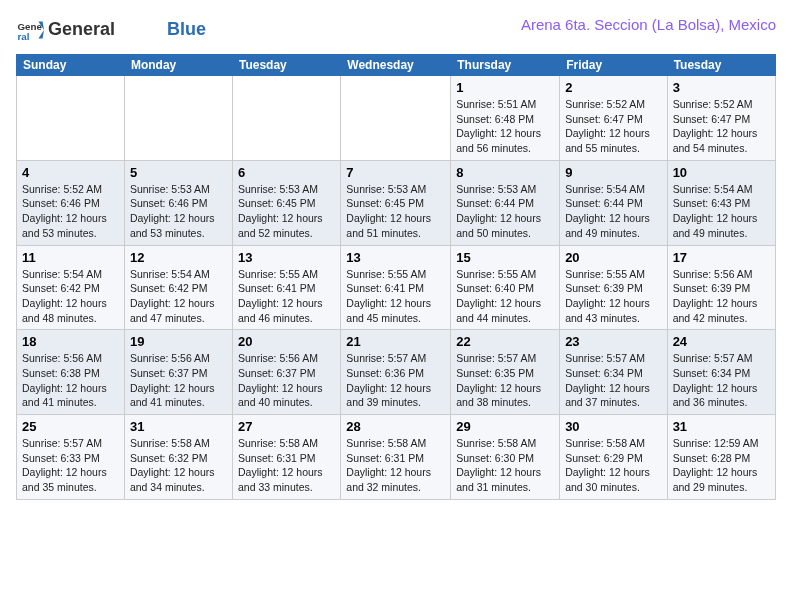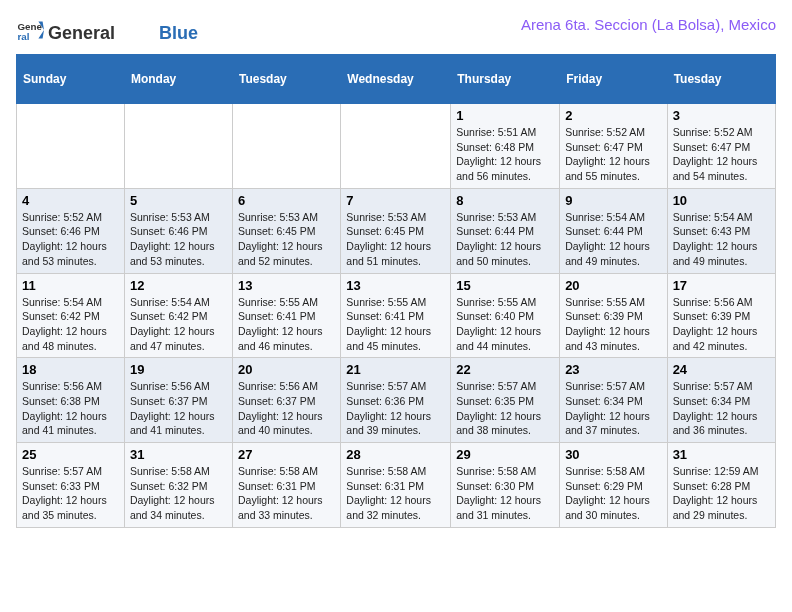--- a/index.html
+++ b/index.html
@@ -11,21 +11,21 @@
       padding: 16px;
     }
     .header {
       display: flex;
       align-items: flex-start;
       justify-content: space-between;
       margin-bottom: 10px;
     }
     .logo {
       display: flex;
-      align-items: flex-end;
+      align-items: center;
       gap: 4px;
     }
     .logo-text-general {
       font-size: 18px;
       font-weight: bold;
       color: #333;
       line-height: 1.1;
     }
     .logo-text-blue {
       font-size: 18px;
@@ -54,21 +54,21 @@
     }
     .calendar {
       width: 100%;
       border-collapse: collapse;
       font-size: 11px;
     }
     .calendar thead th {
       background-color: #2a6db5;
       color: #fff;
       text-align: left;
-      padding: 17px 6px;
+      padding: 3px 6px;
       font-size: 12px;
       font-weight: bold;
       border: 1px solid #2a6db5;
     }
     .calendar tbody td {
       border: 1px solid #ccc;
       vertical-align: top;
       padding: 4px 5px;
       width: 113px;
       min-height: 80px;
@@ -99,21 +99,21 @@
 <body>
 
 <div class="header">
   <div class="logo">
     <svg class="logo-icon" viewBox="0 0 40 40" xmlns="http://www.w3.org/2000/svg">
       <text x="2" y="20" font-size="14" font-weight="bold" fill="#333">Gene</text>
       <text x="2" y="34" font-size="14" font-weight="bold" fill="#2a6db5">ral</text>
       <polygon points="32,8 40,20 32,32 38,32 40,20 38,8" fill="#2a6db5"></polygon>
     </svg>
     <div>
-      <div style="display:flex; align-items:baseline; gap:4px;">
+      <div style="display:flex; align-items:baseline; gap:12px;">
         <span class="logo-text-general">General</span>
         <span class="logo-text-blue">Blue</span>
       </div>
     </div>
   </div>
   <div class="title-block">
     <h2>Arena 6ta. Seccion (La Bolsa), Mexico</h2>
   </div>
 </div>
 

